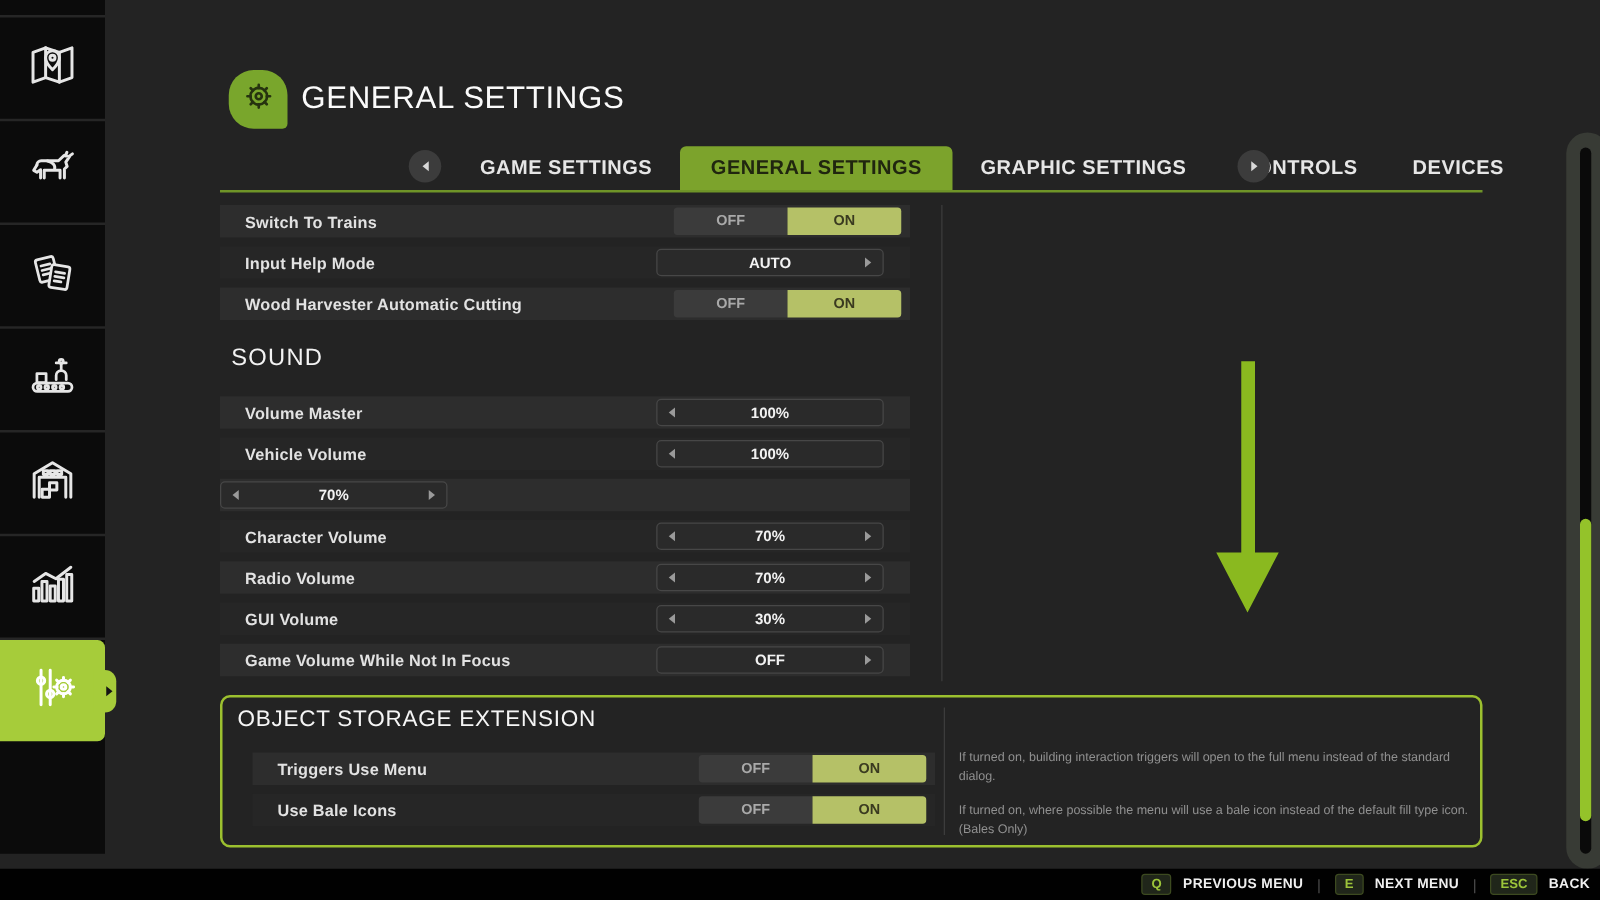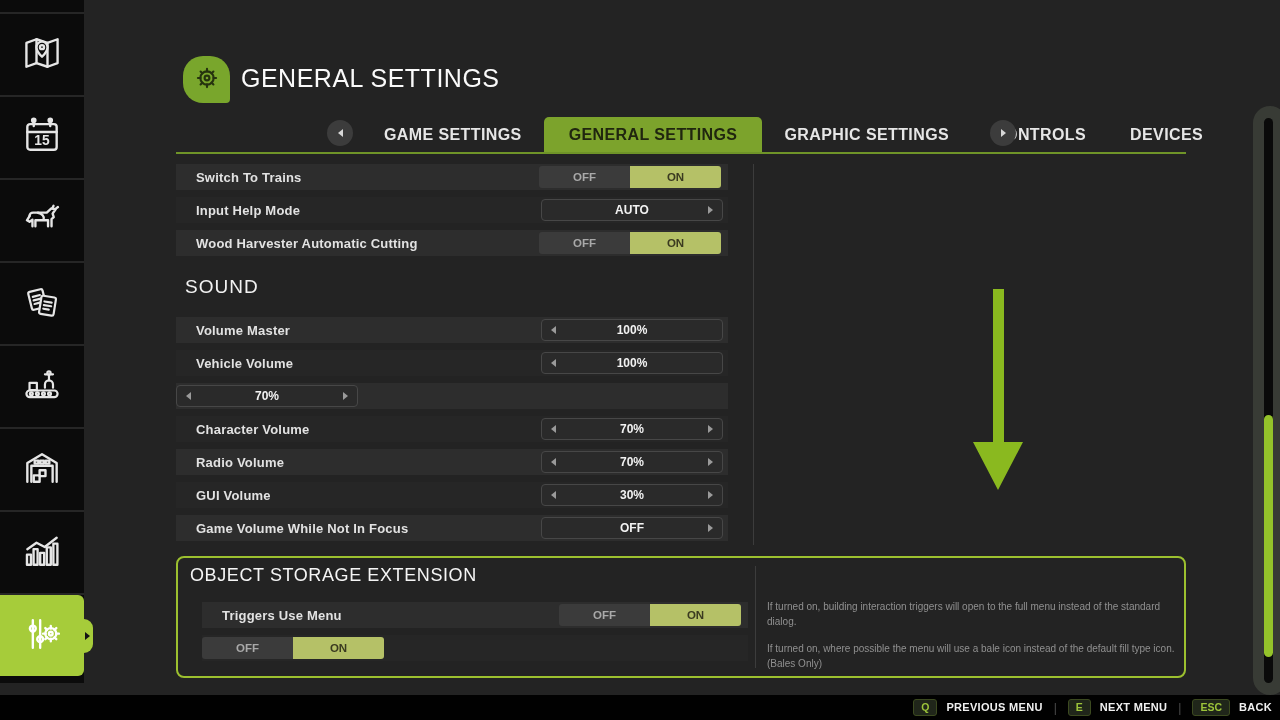--- a/index.html
+++ b/index.html
@@ -67,21 +67,21 @@
   .row-label { flex:1; padding-left:20px; font-size:13px; font-weight:bold; color:#e2e2e2; letter-spacing:0.2px; }
 
   .toggle { width:182px; height:22px; margin-right:7px; display:flex; cursor:pointer; }
   .t-off, .t-on {
     flex:1; text-align:center; line-height:22px; font-size:11.5px; font-weight:bold;
   }
   .t-off { background:#3b3b3b; color:#a9a9a9; border-radius:3px 0 0 3px; }
   .t-on  { background:#b5c167; color:#3a3a20; border-radius:0 3px 3px 0; }
 
   .stepper {
-    width:180px; height:20px; margin-right:5px; position:relative;
+    width:180px; height:20px; margin-right:21px; position:relative;
     background:#2a2a2a; border:1px solid #474747; border-radius:4px;
     display:flex; align-items:center; justify-content:center; cursor:pointer;
   }
   .stepper .value { font-size:12px; font-weight:bold; color:#f2f2f2; }
   .st-l, .st-r { position:absolute; top:50%; transform:translateY(-50%); width:0; height:0; }
   .st-l { left:9px;  border-top:4px solid transparent; border-bottom:4px solid transparent; border-right:5px solid #9a9a9a; }
   .st-r { right:9px; border-top:4px solid transparent; border-bottom:4px solid transparent; border-left:5px solid #9a9a9a; }
 
   .section-heading {
     position:absolute; font-size:19px; font-weight:300; color:#f2f2f2; letter-spacing:1px;
@@ -135,32 +135,20 @@
       <span>
         <svg viewBox="0 0 24 24" width="44" height="44" fill="none" stroke="#e6e6e6" stroke-width="1.3" stroke-linecap="round" stroke-linejoin="round">
           <path d="M3.5 6.5 L9 4.5 L15 6.5 L20.5 4.5 V17.5 L15 19.5 L9 17.5 L3.5 19.5 Z"></path>
           <path d="M9 4.5 V17.5 M15 6.5 V19.5"></path>
           <path d="M12 5.8 a3 3 0 0 1 3 3 c0 2.3-3 5.2-3 5.2 s-3-2.9-3-5.2 a3 3 0 0 1 3-3 Z" fill="#0b0b0b"></path>
           <circle cx="12" cy="8.8" r="1.1"></circle>
         </svg>
       </span>
     </div>
 
-    <div class="side-cell">
-      <span>
-        <svg viewBox="0 0 24 24" width="44" height="44" fill="none" stroke="#e6e6e6" stroke-width="1.3" stroke-linecap="round" stroke-linejoin="round">
-          <rect x="4" y="5.5" width="16" height="14" rx="1.5"></rect>
-          <path d="M4 9.8 H20"></path>
-          <path d="M7.5 3.4 v3.2 M16.5 3.4 v3.2"></path>
-          <circle cx="7.5" cy="3.4" r="0.9"></circle>
-          <circle cx="16.5" cy="3.4" r="0.9"></circle>
-          <text x="12" y="17" font-size="7.5" font-weight="bold" fill="#e6e6e6" stroke="none" text-anchor="middle" font-family="Liberation Sans, sans-serif">15</text>
-        </svg>
-      </span>
-    </div>
 
     <div class="side-cell">
       <span>
         <svg viewBox="0 0 24 24" width="44" height="44" fill="none" stroke="#e6e6e6" stroke-width="1.3" stroke-linecap="round" stroke-linejoin="round">
           <path d="M5.2 10.4 c0-1 .8-1.9 1.9-1.9 H14.6 L17.1 6.2 l2.3.5 -1.6 2.4 .6 1.9 -1.2 1.1 V16"></path>
           <path d="M15.3 16 v-3.3 H8.4 V16"></path>
           <path d="M6.8 16 v-3.6 L5.2 13.5 l-1.4-.8 1.4-2.3"></path>
           <path d="M17.6 6.3 l.7-1.5 M19.2 6.6 l1.5-1.1"></path>
           <path d="M9.8 8.6 c2.2.4 3.6 2 3.1 3.6"></path>
         </svg>
@@ -362,20 +350,21 @@
 
     <div class="ose-rows">
       <div class="row">
         <div class="row-label">Triggers Use Menu</div>
         <div class="toggle">
           <div class="t-off">OFF</div>
           <div class="t-on">ON</div>
         </div>
       </div>
       <div class="row">
+        <div class="row-label">Use Bale Icons</div>
         <div class="toggle">
           <div class="t-off">OFF</div>
           <div class="t-on">ON</div>
         </div>
       </div>
     </div>
 
     <div class="ose-divider"></div>
 
     <div class="ose-desc">

